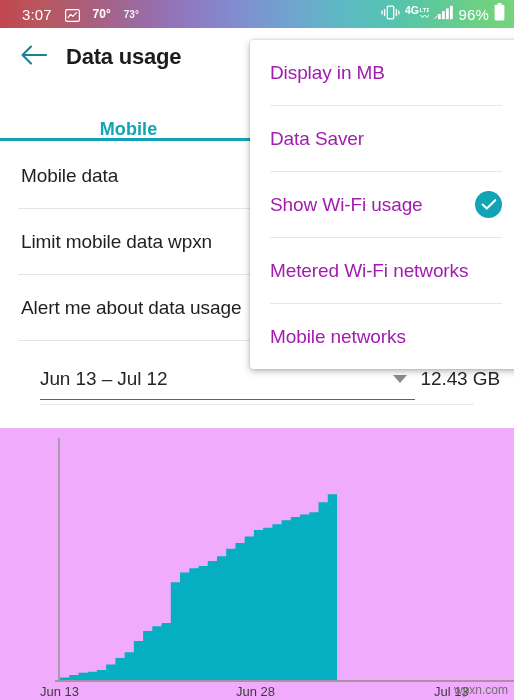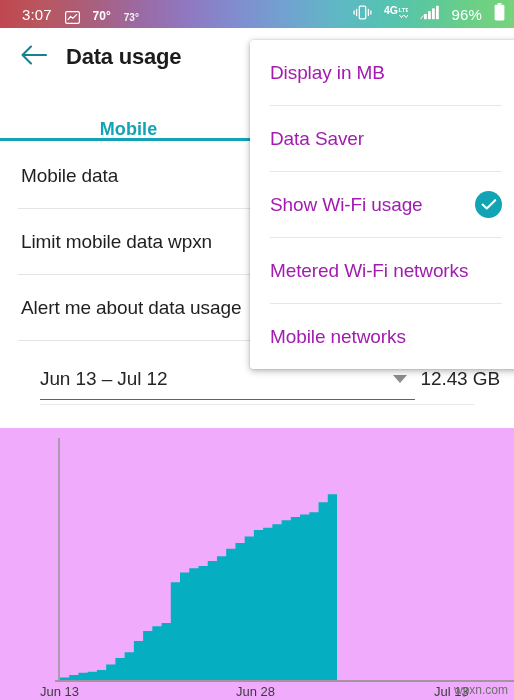--- a/index.html
+++ b/index.html
@@ -36,21 +36,21 @@
         #6bcf86 92%,
         #77d47c 100%);
     display: flex;
     align-items: center;
     box-sizing: border-box;
     padding: 0 9px 0 22px;
     color: #ffffff;
   }
   .sb-left {
     display: flex;
-    align-items: flex-end;
+    align-items: center;
     gap: 13px;
     flex: 1;
   }
   .sb-time {
     font-size: 15px;
     font-weight: 400;
     letter-spacing: 0.1px;
     color: #fff;
   }
   .sb-weather-icon {
@@ -64,21 +64,21 @@
     color: #fff;
   }
   .sb-temp-alt {
     font-size: 10px;
     font-weight: bold;
     color: #f2f2f2;
   }
   .sb-right {
     display: flex;
     align-items: center;
-    gap: 12px;
+    gap: 5px;
   }
   .sb-battery-text {
     font-size: 15px;
     color: #fff;
     letter-spacing: 0.2px;
   }
 
   
   .app-bar {
     position: absolute;

